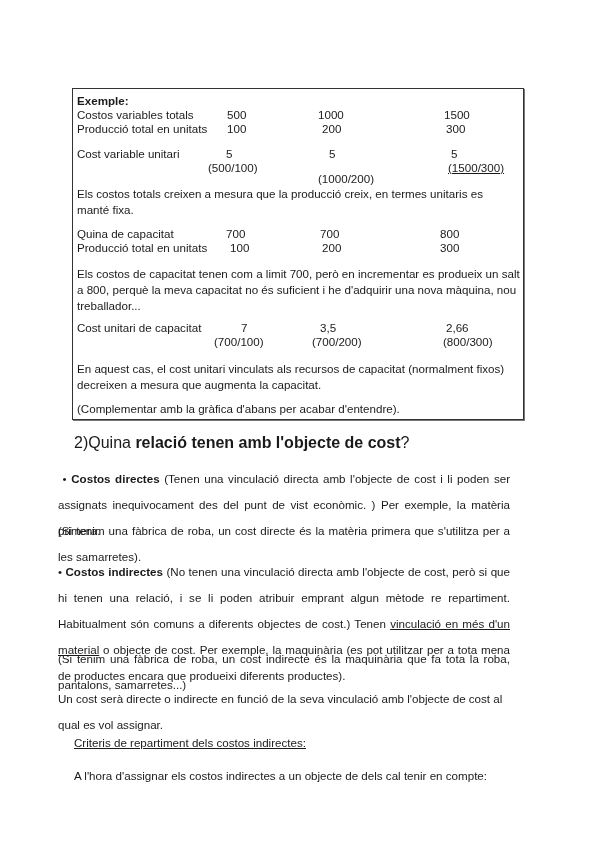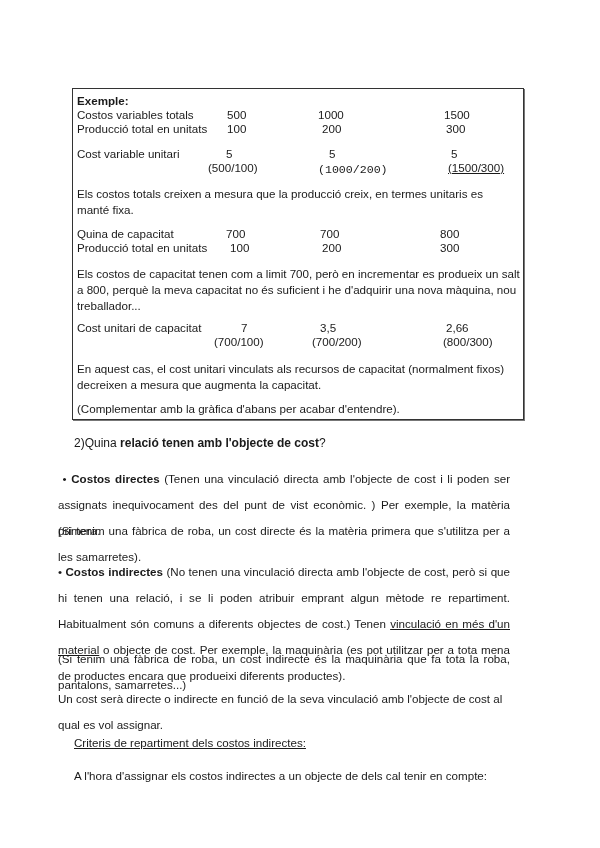--- a/index.html
+++ b/index.html
@@ -28,21 +28,21 @@
 <div class="line" style="left:77px; top:122px;">Producció total en unitats</div>
 <div class="line" style="left:227px; top:122px;">100</div>
 <div class="line" style="left:322px; top:122px;">200</div>
 <div class="line" style="left:446px; top:122px;">300</div>
 
 <div class="line" style="left:77px; top:147px;">Cost variable unitari</div>
 <div class="line" style="left:226px; top:147px;">5</div>
 <div class="line" style="left:329px; top:147px;">5</div>
 <div class="line" style="left:451px; top:147px;">5</div>
 <div class="line" style="left:208px; top:161px;">(500/100)</div>
-<div class="line" style="left:318px; top:163px;font-family:Liberation Mono, monospace;">(1000/200)</div>
+<div class="line" style="left:318px; top:172px;">(1000/200)</div>
 <div class="line" style="left:448px; top:161px;text-decoration:underline;">(1500/300)</div>
 
 <div class="para" style="top:186px; width:430px;">Els costos totals creixen a mesura que la producció creix, en termes unitaris es manté fixa.</div>
 
 <div class="line" style="left:77px; top:227px;">Quina de capacitat</div>
 <div class="line" style="left:226px; top:227px;">700</div>
 <div class="line" style="left:320px; top:227px;">700</div>
 <div class="line" style="left:440px; top:227px;">800</div>
 
 <div class="line" style="left:77px; top:241px;">Producció total en unitats</div>
@@ -56,21 +56,21 @@
 <div class="line" style="left:241px; top:321px;">7</div>
 <div class="line" style="left:320px; top:321px;">3,5</div>
 <div class="line" style="left:446px; top:321px;">2,66</div>
 <div class="line" style="left:214px; top:335px;">(700/100)</div>
 <div class="line" style="left:312px; top:335px;">(700/200)</div>
 <div class="line" style="left:443px; top:335px;">(800/300)</div>
 
 <div class="para" style="top:361px; width:445px;">En aquest cas, el cost unitari vinculats als recursos de capacitat (normalment fixos) decreixen a mesura que augmenta la capacitat.</div>
 <div class="para" style="top:401px;">(Complementar amb la gràfica d'abans per acabar d'entendre).</div>
 
-<div class="line" style="left:74px; top:436px; font-size:12px;">
+<div class="line" style="left:74px; top:436px; font-size:16px;">
   <span>2)Quina </span><span class="b">relació tenen amb l'objecte de cost</span><span>?</span>
 </div>
 
 <div class="body-text" style="top:466px;">
   &nbsp;<span>•</span>
   <span class="b">Costos directes</span><span> (Tenen una vinculació directa amb l'objecte de cost i li poden ser assignats inequivocament des del punt de vist econòmic. ) Per exemple, la matèria primera.</span>
 </div>
 <div class="body-text" style="top:518px;">(Si tenim una fàbrica de roba, un cost directe és la matèria primera que s'utilitza per a les samarretes).</div>
 
 <div class="body-text" style="top:559px;">

